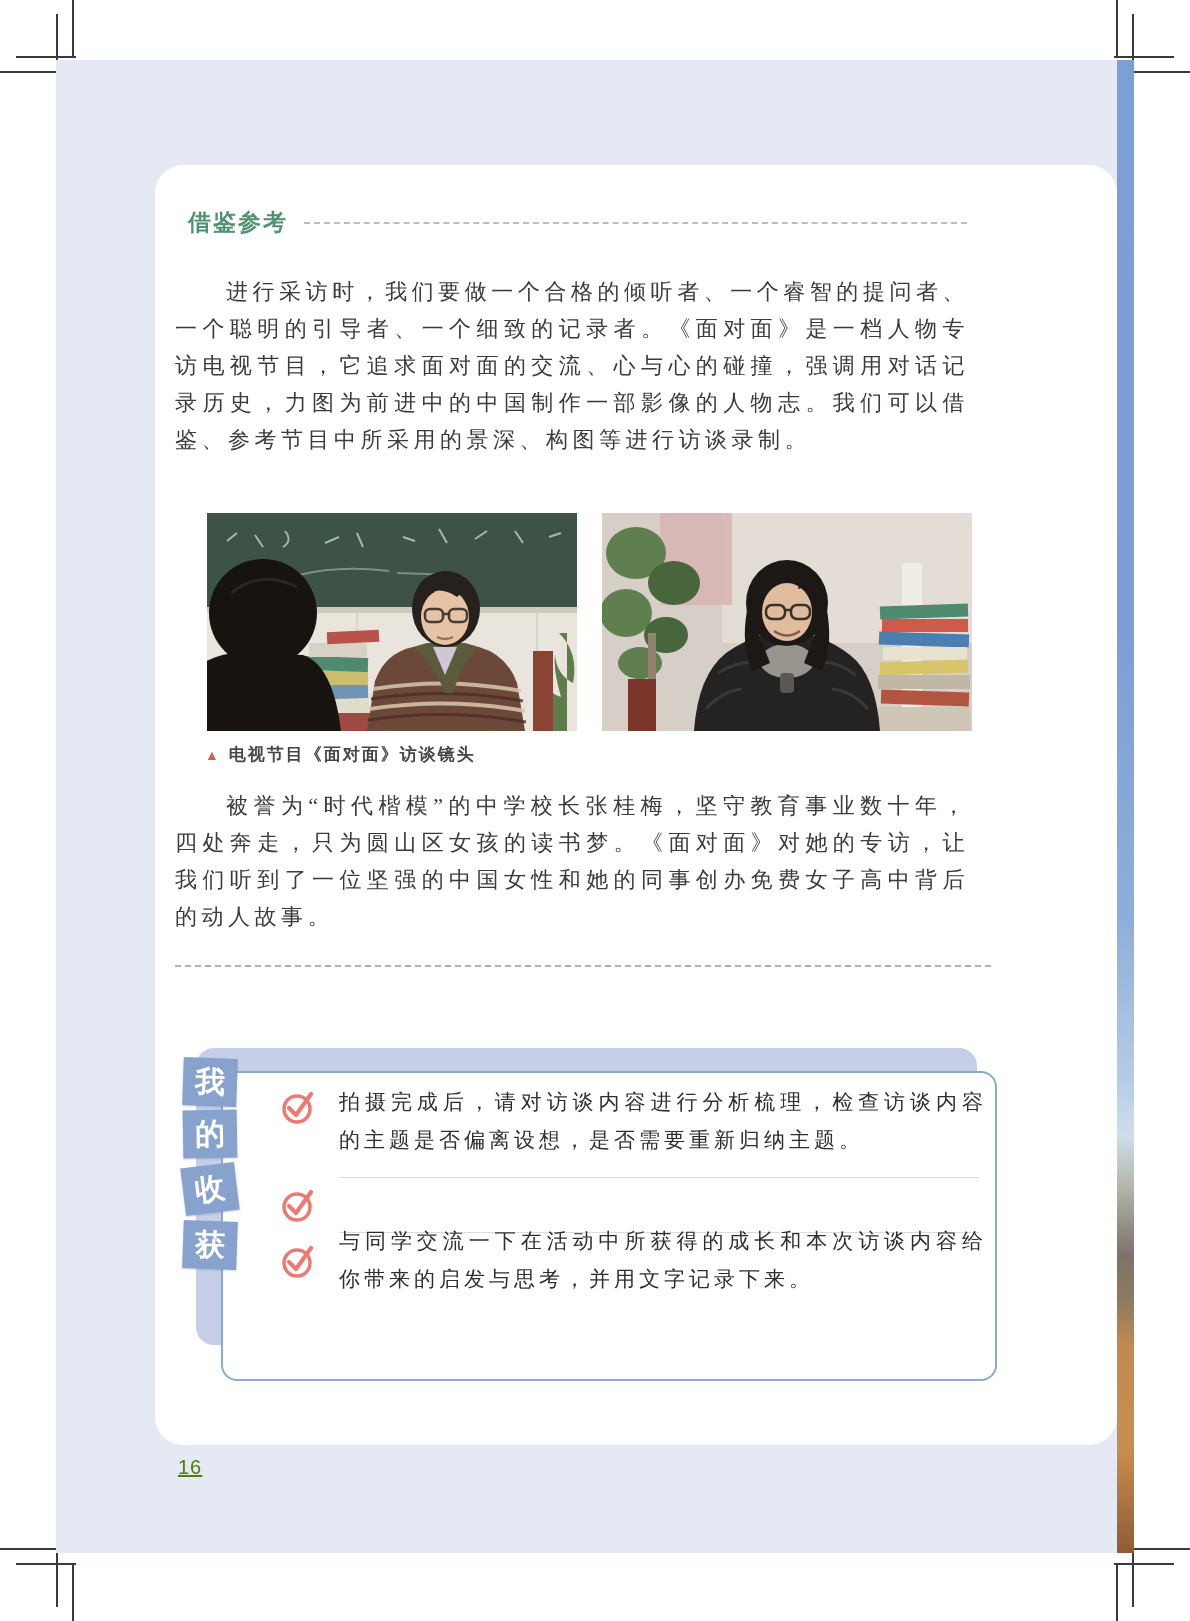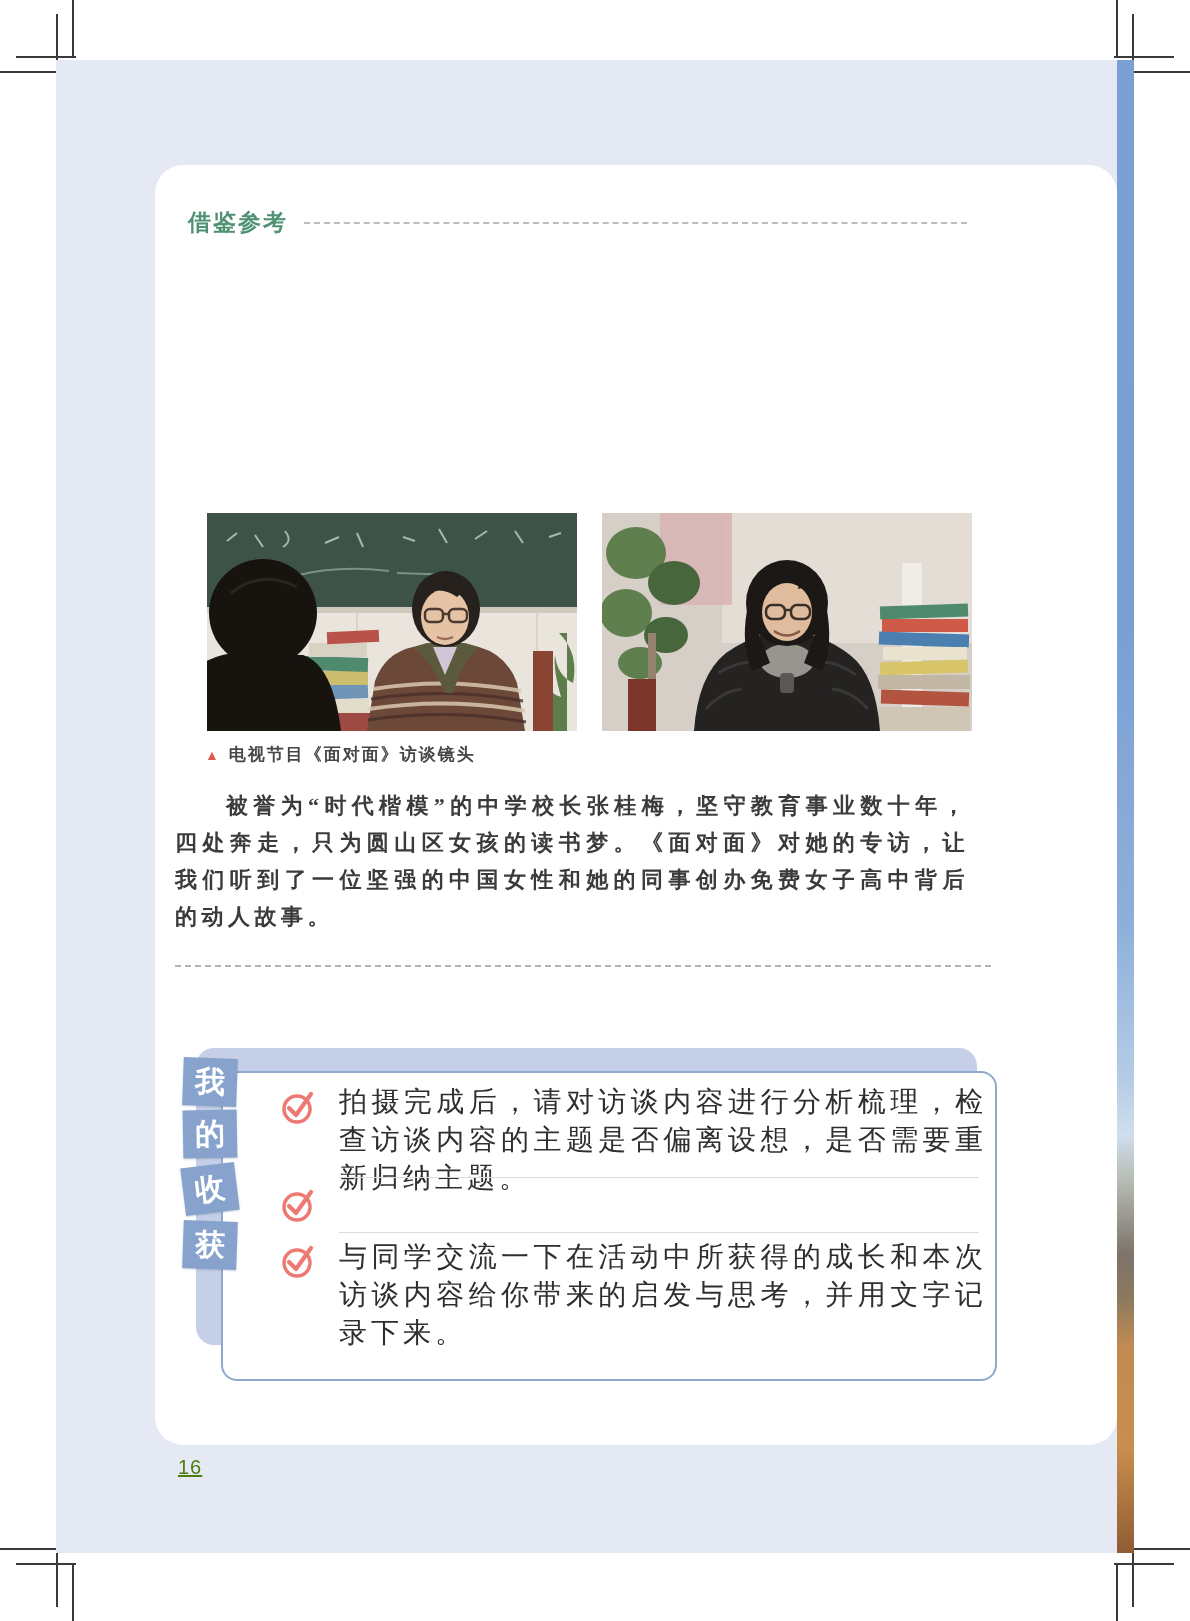--- a/index.html
+++ b/index.html
@@ -30,21 +30,21 @@
     color:var(--green,#4f9173);font-weight:bold;font-size:23px;letter-spacing:2px;
     font-family:"Liberation Sans",sans-serif;white-space:nowrap;
   }
   .dash-line{flex:1;height:0;border-top:2px dashed #b9bfba;}
   .body-text{
     font-family:"Liberation Serif","DejaVu Serif",serif;color:#3b3b3b;
     font-size:22px;line-height:37px;letter-spacing:4.5px;text-align:justify;
     text-indent:51px;
   }
   .p1{left:20px;top:108px;width:794px;}
-  .p2{left:20px;top:622px;width:794px;font-weight:bold;}
+  .p2{left:20px;top:622px;width:794px;}
   .photos{left:52px;top:348px;display:flex;gap:25px;}
   .photo{width:370px;height:218px;display:block;background:#cccccc;}
   .caption-row{left:50px;top:578px;display:flex;align-items:center;gap:10px;}
   .caption-tri{color:var(--accent,#dd5b4d);font-size:14px;line-height:14px;}
   .caption-text{font-size:17px;font-weight:bold;color:#474747;letter-spacing:2px;}
   .divider-dashed{left:20px;top:800px;width:816px;height:0;border-top:2px dashed #b3b3b3;}
   
   .harvest-back{left:41px;top:883px;width:781px;height:297px;border-radius:18px;background:var(--panel,#c5d0e8);}
   .harvest-box{
     left:66px;top:906px;width:776px;height:310px;background:#ffffff;
@@ -58,21 +58,21 @@
     box-shadow:0 1px 2px rgba(60,80,120,.25);
   }
   .tile-1{top:893px;transform:rotate(2deg);}
   .tile-2{top:945px;transform:rotate(-1deg);}
   .tile-3{top:1000px;transform:rotate(-7deg);}
   .tile-4{top:1056px;transform:rotate(2deg);}
   .check-icon{position:absolute;left:57px;width:40px;height:40px;}
   .check-text{
     position:absolute;left:116px;width:648px;
     font-family:"Liberation Serif","DejaVu Serif",serif;color:#2f2f2f;
-    font-size:28px;line-height:38px;letter-spacing:4px;text-align:justify;
+    font-size:21px;line-height:38px;letter-spacing:4px;text-align:justify;
   }
   .item-div{position:absolute;left:116px;width:640px;height:0;border-top:1px solid #dcdcdc;}
   .page-number{left:178px;top:1456px;font-size:20px;color:#4d7c0f;letter-spacing:1px;text-decoration:underline;}
 </style>
 </head>
 <body style="--green: #4f9173; --accent: #dd5b4d; --tile: #87a3cd; --panel: #c5d0e8; --pagebg: #e4e9f3;">
 
 <div>
   <div class="cm" style="left:72px;top:0;width:2px;height:58px;"></div>
   <div class="cm" style="left:56px;top:14px;width:2px;height:62px;"></div>
@@ -98,20 +98,21 @@
 <div class="abs page-bg"></div>
 <div class="abs photo-strip"></div>
 
 <div class="abs card">
 
   <div class="abs header-row">
     <span class="section-title">借鉴参考</span>
     <span class="dash-line"></span>
   </div>
 
+  <div class="abs body-text p1">进行采访时，我们要做一个合格的倾听者、一个睿智的提问者、一个聪明的引导者、一个细致的记录者。《面对面》是一档人物专访电视节目，它追求面对面的交流、心与心的碰撞，强调用对话记录历史，力图为前进中的中国制作一部影像的人物志。我们可以借鉴、参考节目中所采用的景深、构图等进行访谈录制。</div>
 
   <div class="abs photos">
 
     <svg class="photo" viewBox="0 0 370 218">
       <rect width="370" height="218" fill="#e9e5dc"></rect>
       <rect width="370" height="96" fill="#3d5348"></rect>
       <g stroke="#cfd8cc" stroke-width="2" opacity="0.75" fill="none">
         <path d="M20 28 l10 -8 M48 22 l8 12 M78 18 q8 10 -2 16 M118 30 l14 -6 M150 20 l6 14"></path>
         <path d="M196 24 l12 4 M232 16 l8 14 M268 26 l12 -8 M308 18 l8 12 M342 24 l12 -4"></path>
         <path d="M92 62 q40 -10 90 -4 M190 60 l60 2" opacity="0.6"></path>
@@ -239,21 +240,21 @@
     <svg class="check-icon" style="top:112px;" viewBox="0 0 40 40">
       <circle cx="17" cy="22" r="13" fill="none" stroke="#ec7a72" stroke-width="3.5"></circle>
       <path d="M9 21 L16 28 L31 7" fill="none" stroke="#ec7a72" stroke-width="4.2" stroke-linecap="round" stroke-linejoin="round"></path>
     </svg>
     <div class="item-div" style="top:159px;"></div>
 
     <svg class="check-icon" style="top:168px;" viewBox="0 0 40 40">
       <circle cx="17" cy="22" r="13" fill="none" stroke="#ec7a72" stroke-width="3.5"></circle>
       <path d="M9 21 L16 28 L31 7" fill="none" stroke="#ec7a72" stroke-width="4.2" stroke-linecap="round" stroke-linejoin="round"></path>
     </svg>
-    <div class="check-text" style="top:165px;">与同学交流一下在活动中所获得的成长和本次访谈内容给你带来的启发与思考，并用文字记录下来。</div>
+    <div class="check-text" style="top:149px;">与同学交流一下在活动中所获得的成长和本次访谈内容给你带来的启发与思考，并用文字记录下来。</div>
   </div>
 
   <div class="abs tile tile-1">我</div>
   <div class="abs tile tile-2">的</div>
   <div class="abs tile tile-3">收</div>
   <div class="abs tile tile-4">获</div>
 
 </div>
 
 <div class="abs page-number">16</div>

